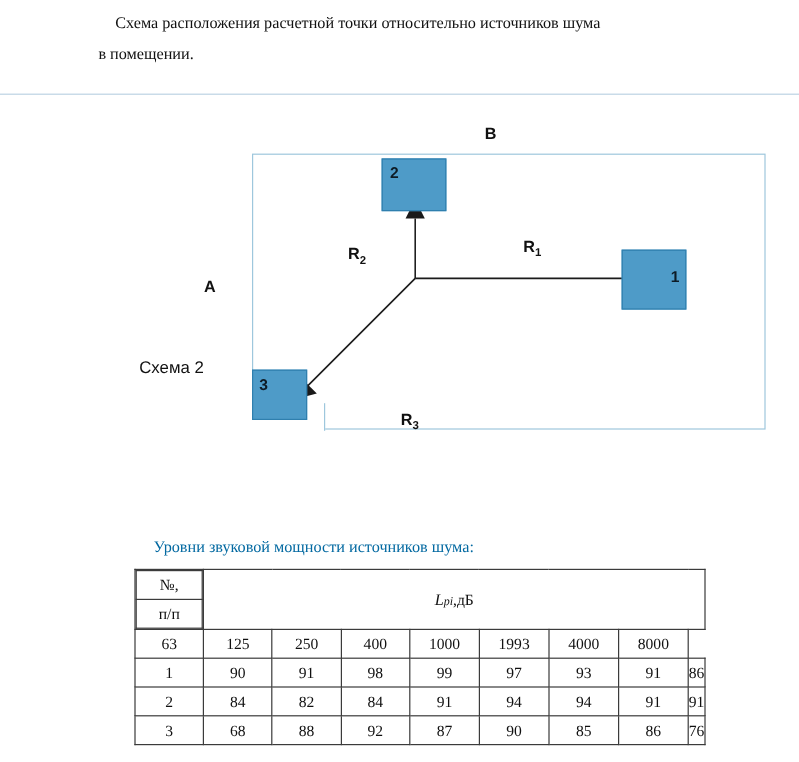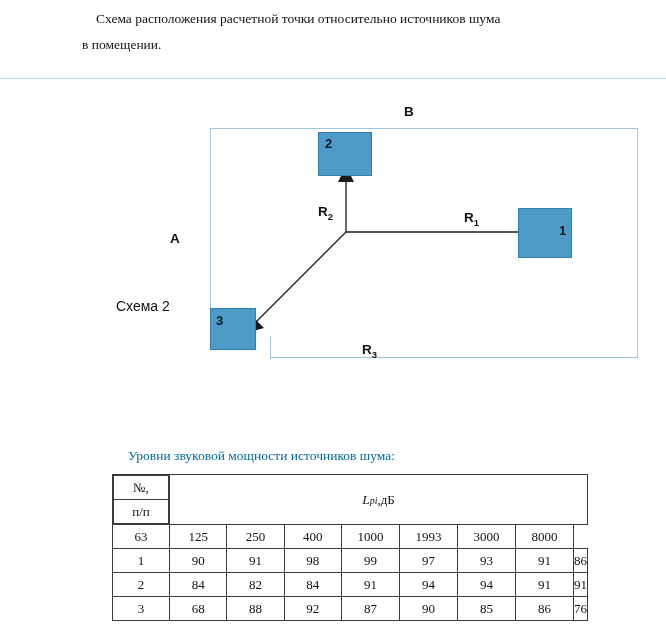--- a/index.html
+++ b/index.html
@@ -124,27 +124,26 @@
   .src-1 span { left: 40px; top: 14px; }
   .src-3 { left: 210px; top: 222px; width: 46px; height: 42px; }
   .src-3 span { left: 5px;  top: 4px; }
 
   .rlabel {
     position: absolute;
     font-family: "Liberation Sans", sans-serif;
     font-size: 13.5px;
     font-weight: bold;
     color: #111;
-    margin-left: 28px;
   }
   .rlabel sub {
     font-size: 9.5px;
     font-weight: bold;
   }
-  .r1 { left: 436px; top: 124px; text-align: center; }
+  .r1 { left: 436px; top: 112px; text-align: center; }
   .r2 { left: 290px; top: 118px; }
   .r3 { left: 334px; top: 256px; }
 
   .scheme-caption {
     position: absolute;
     left: 116px;
     top: 298px;
     font-family: "Liberation Sans", sans-serif;
     font-size: 14px;
     color: #111;
@@ -268,21 +267,21 @@
         </td>
         <td class="lp-head" colspan="8"><span>L</span><span class="sub">pi</span><span class="nonitalic">,дБ</span></td>
       </tr>
       <tr>
         <td class="col-f">63</td>
         <td class="col-f">125</td>
         <td class="col-f">250</td>
         <td class="col-f">400</td>
         <td class="col-f">1000</td>
         <td class="col-f">1993</td>
-        <td class="col-f">3000</td>
+        <td class="col-f">4000</td>
         <td class="col-f">8000</td>
       </tr>
       <tr>
         <td>1</td>
         <td>90</td>
         <td>91</td>
         <td>98</td>
         <td>99</td>
         <td>97</td>
         <td>93</td>

